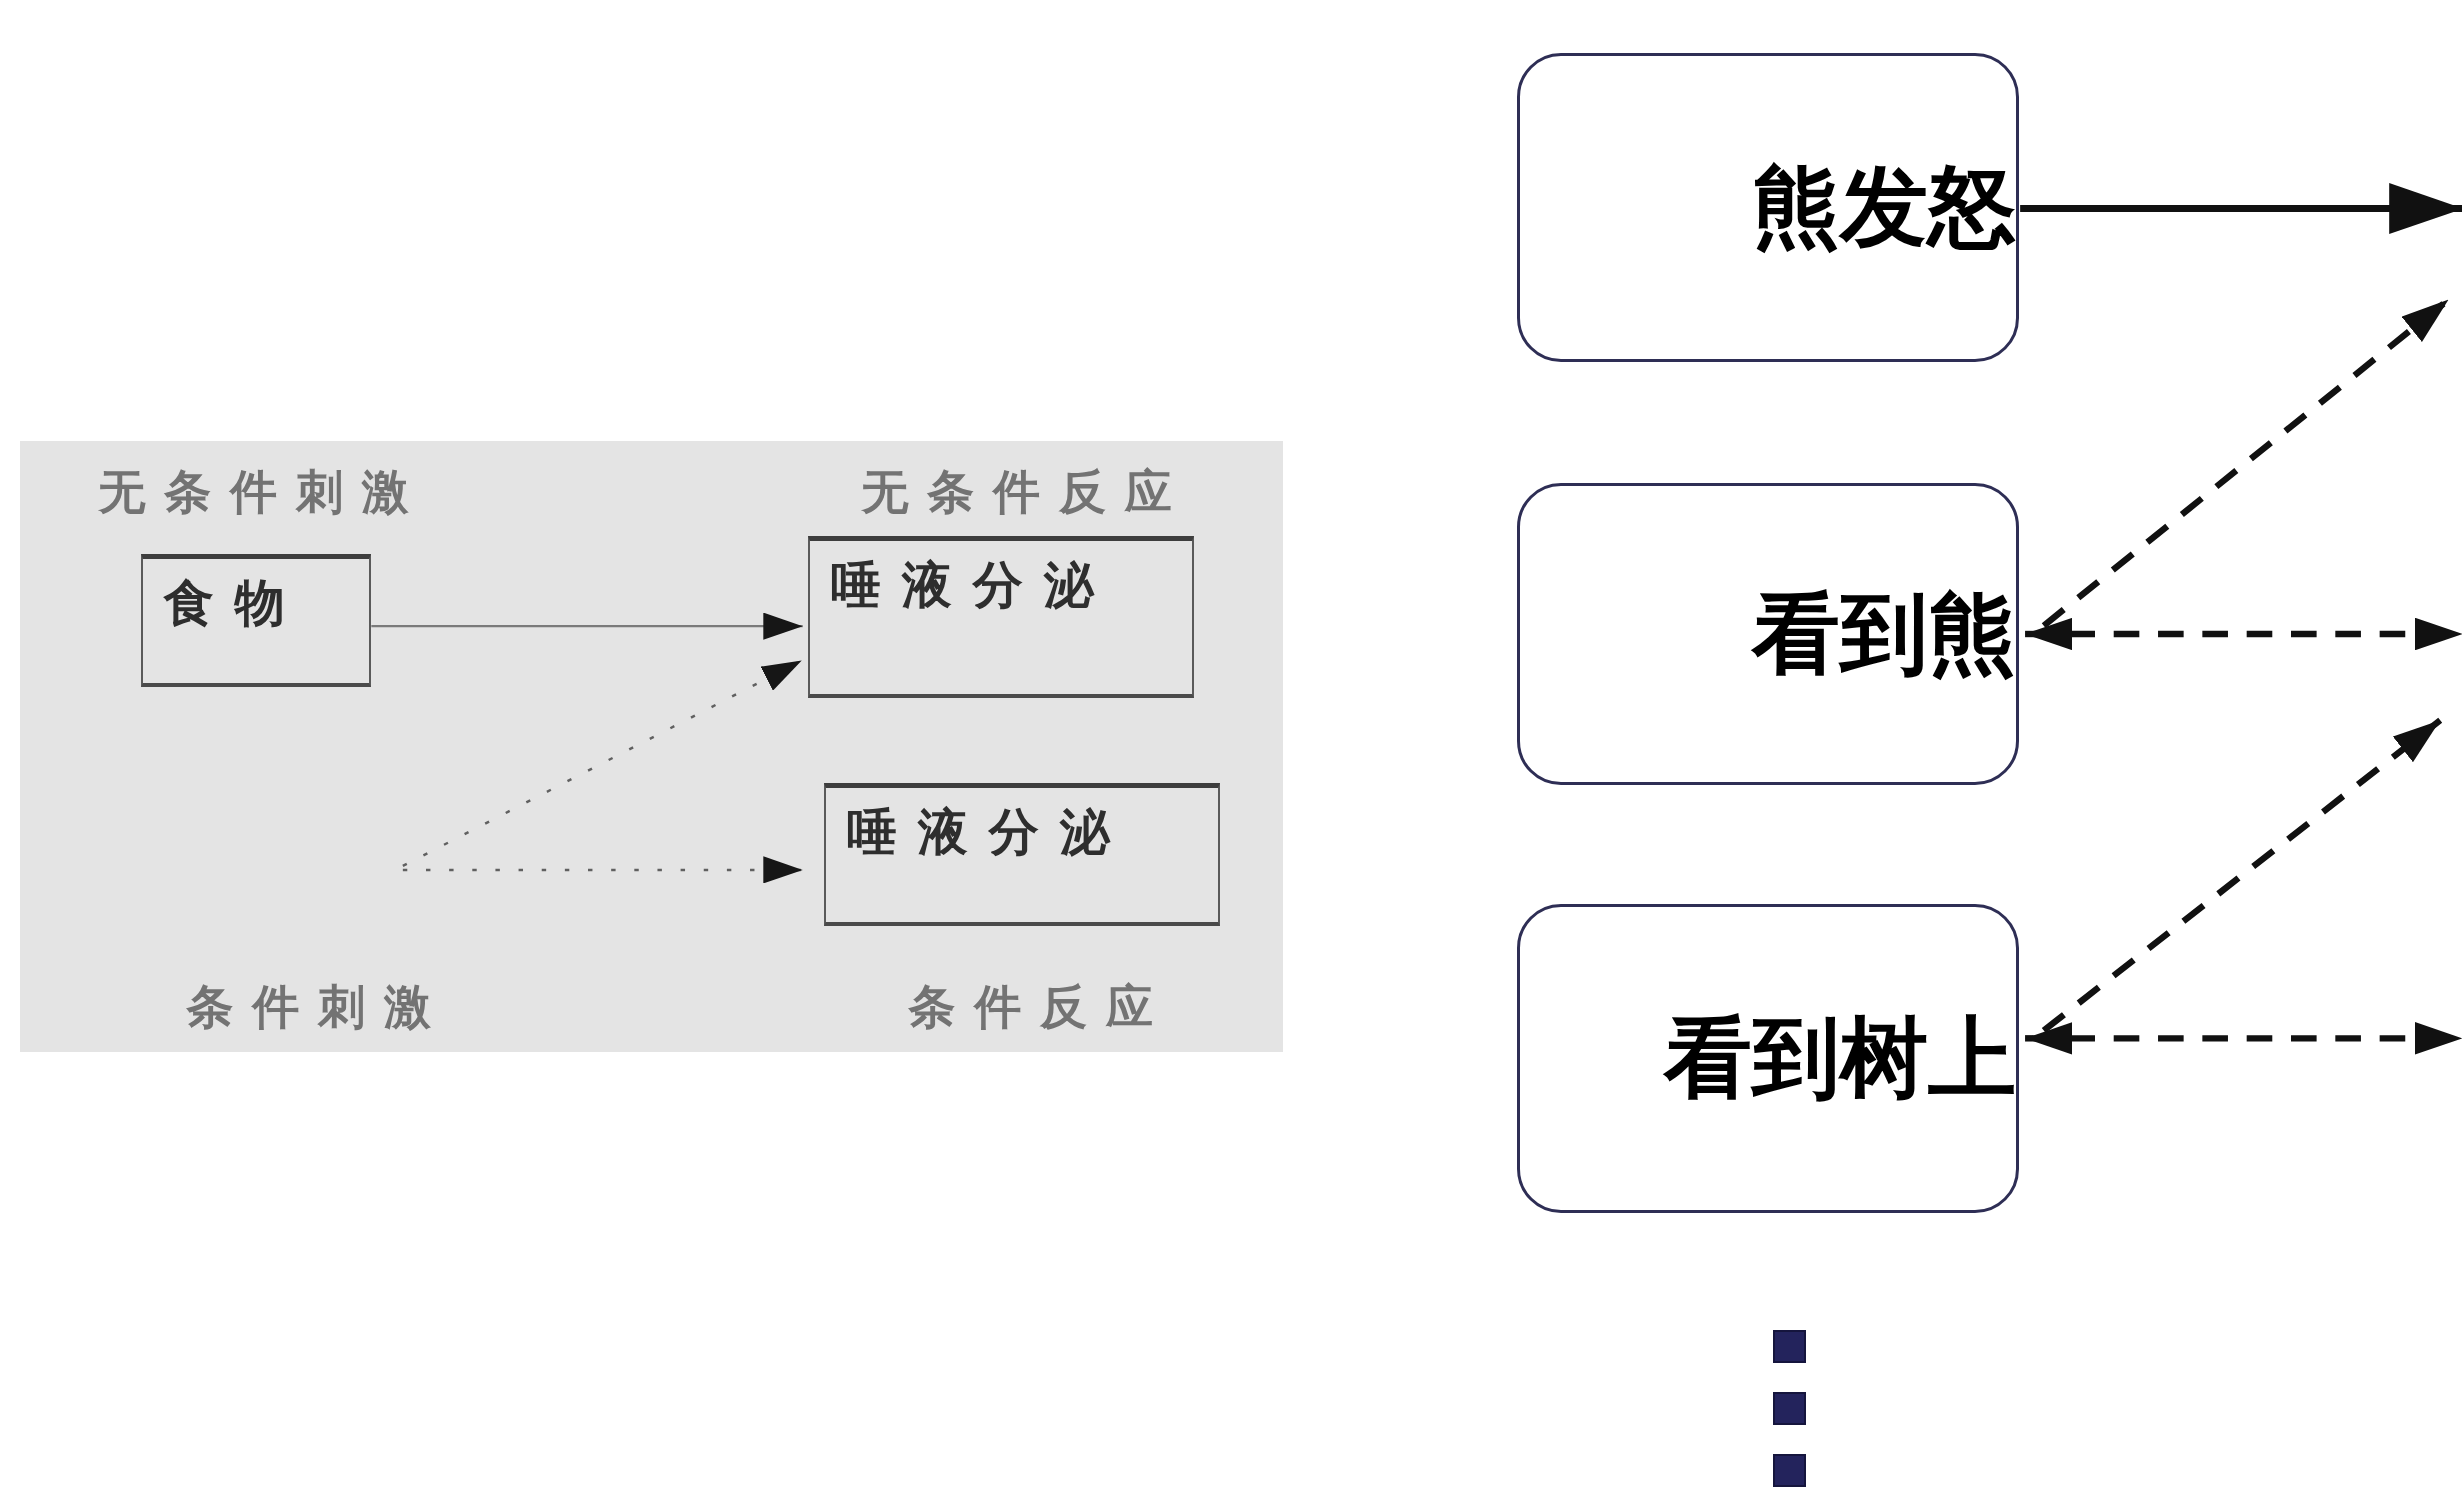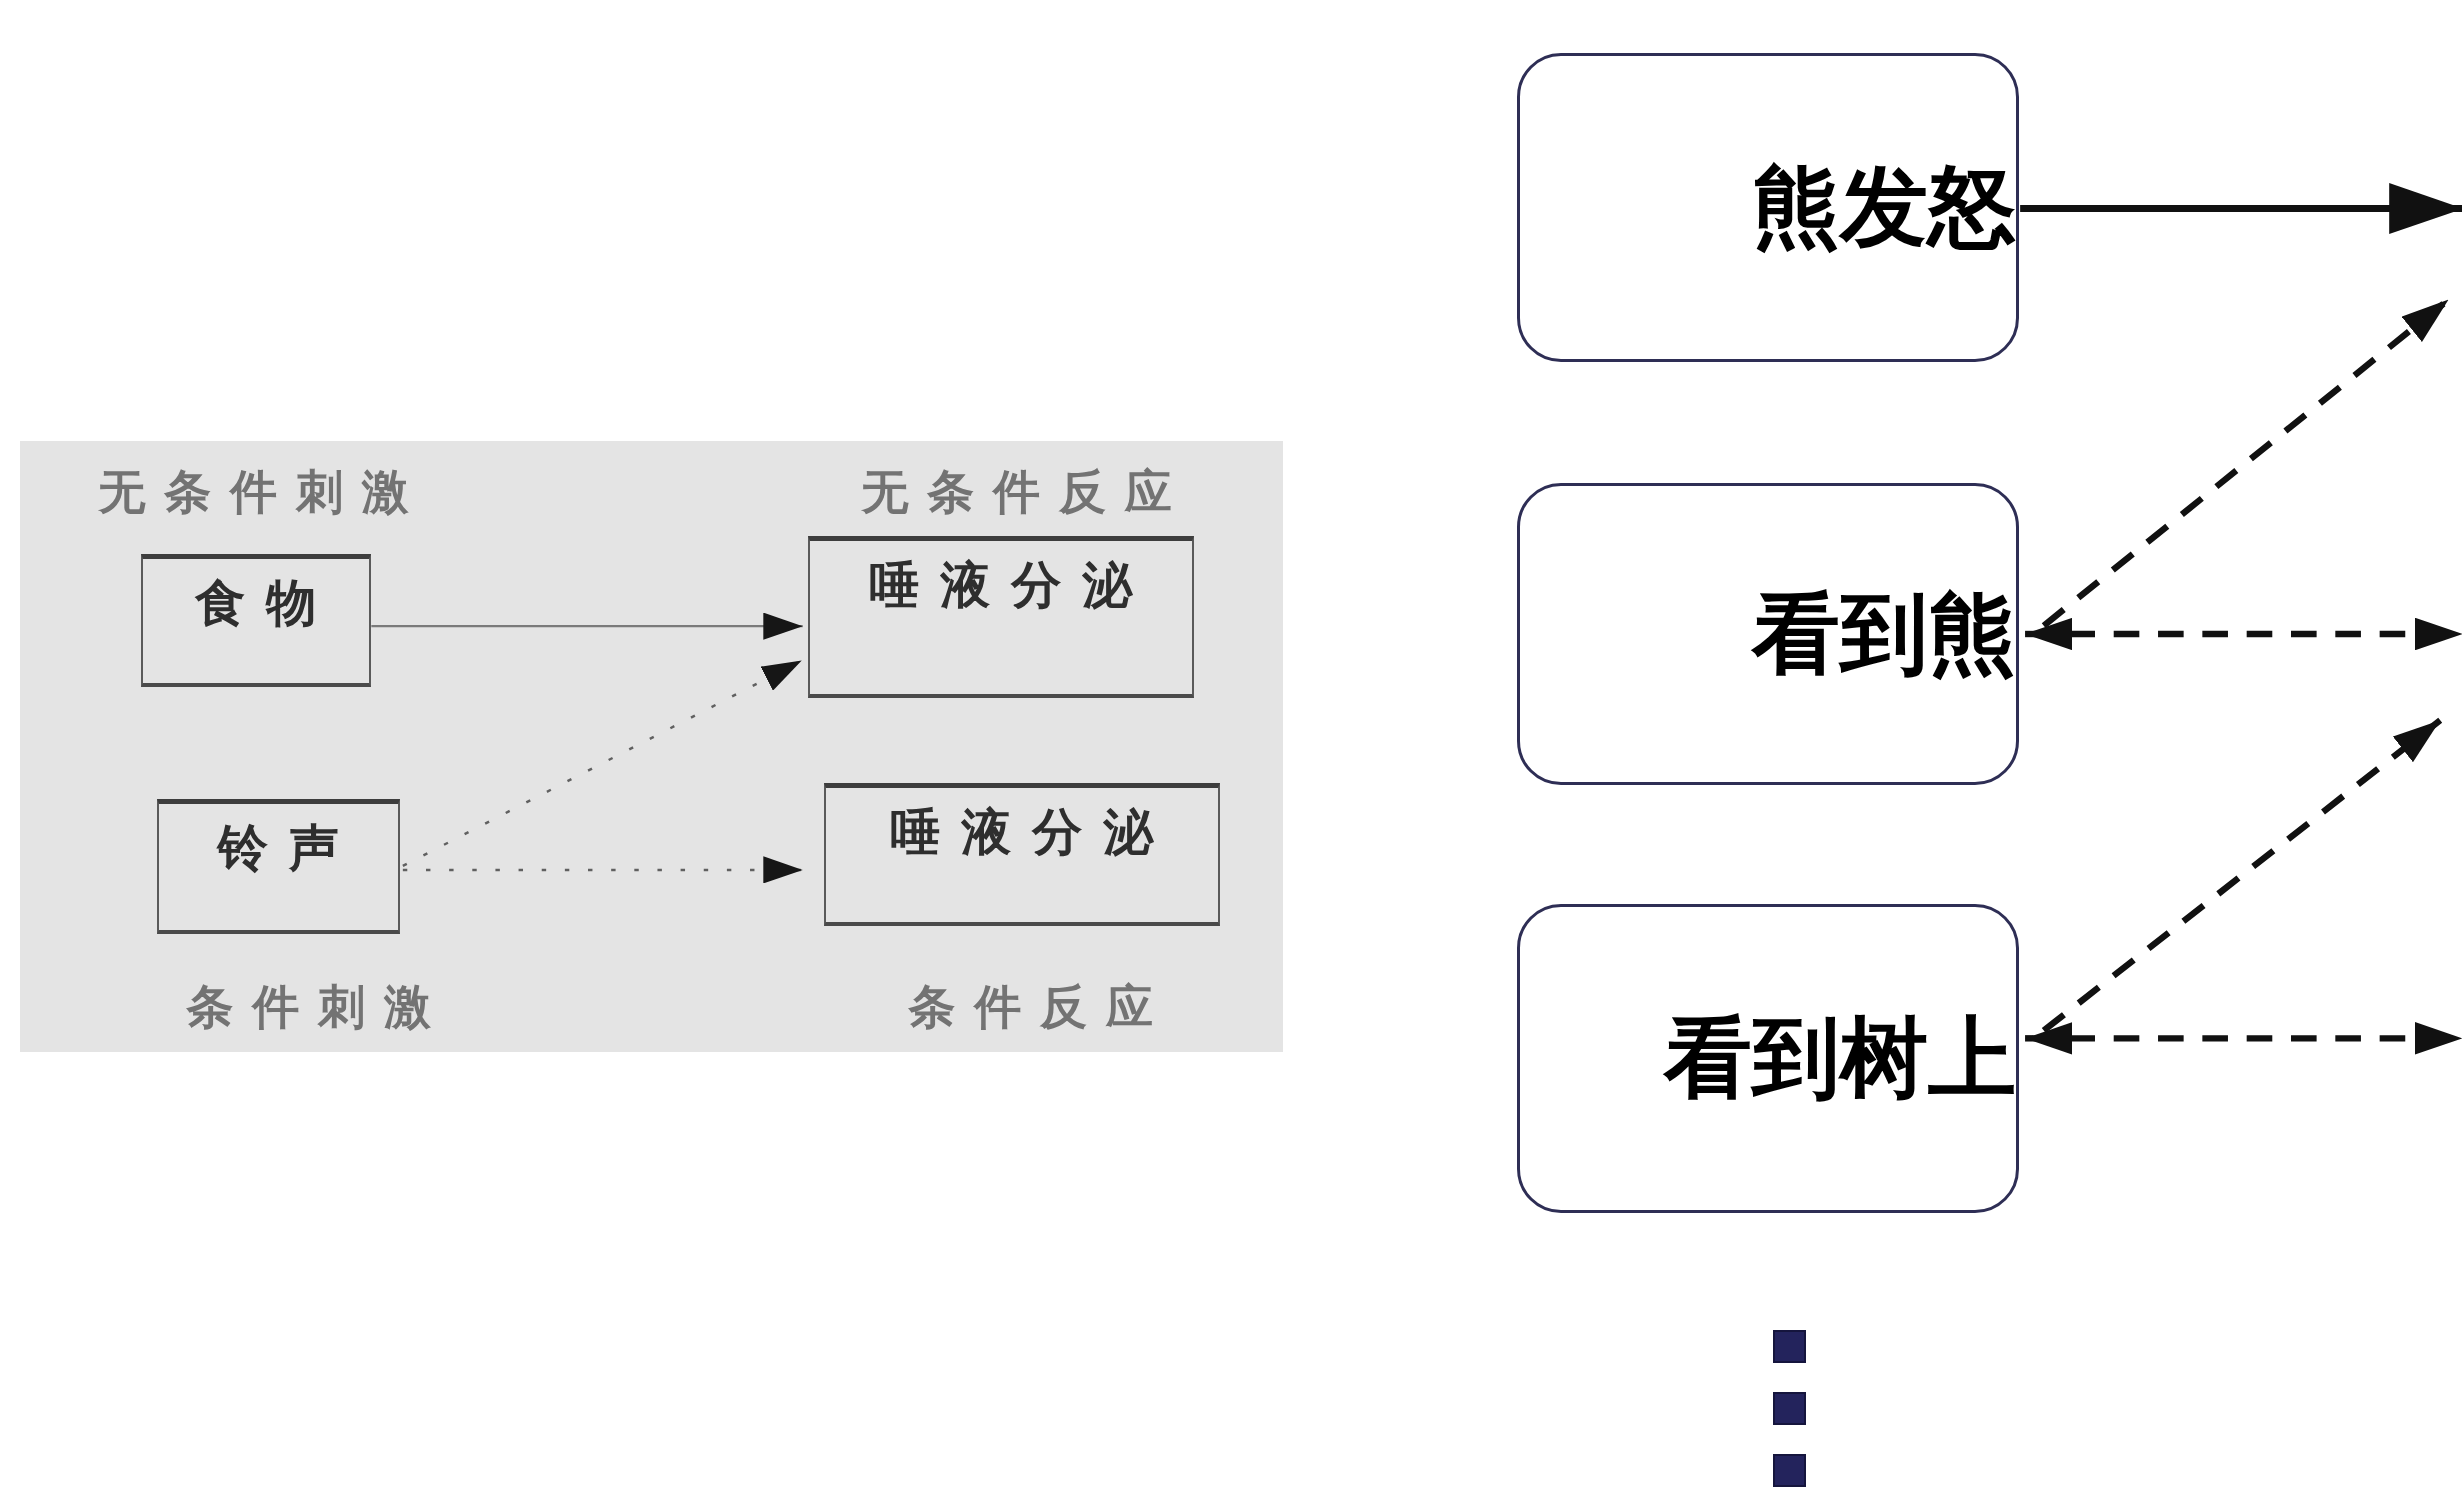--- a/index.html
+++ b/index.html
@@ -22,21 +22,21 @@
     font-size: 47px; font-weight: bold; color: #737373;
     letter-spacing: 0.40em; text-indent: 0.40em;
     white-space: nowrap;
   }
   .pbox {
     position: absolute; box-sizing: border-box;
     border: 2.5px solid #5a5a5a;
     border-top: 5.4px solid #3d3d3d;
     border-bottom: 4.4px solid #4a4a4a;
     background: transparent;
-    display: flex; justify-content: center; align-items: flex-start;
+    display: flex; justify-content: flex-start; align-items: flex-start;
   }
   .pbox .pbox-label {
     font-size: 50px; font-weight: bold; color: #2e2e2e;
     letter-spacing: 0.42em; text-indent: 0.42em;
     margin-top: 10.8px; white-space: nowrap;
   }
 
   
   .node {
     position: absolute; box-sizing: border-box;
@@ -70,23 +70,20 @@
   <div class="plabel" style="left:823px; top:19.7px;">无条件反应</div>
 
   <div class="pbox" style="left:121px; top:113px; width:230px; height:133px;">
     <span class="pbox-label">食物</span>
   </div>
 
   <div class="pbox" style="left:788px; top:95px; width:386px; height:162px;">
     <span class="pbox-label">唾液分泌</span>
   </div>
 
-  <div class="pbox" style="left:137px; top:358px; width:243px; height:135px;">
-    <span class="pbox-label">铃声</span>
-  </div>
 
   <div class="pbox" style="left:804px; top:342px; width:396px; height:143px;">
     <span class="pbox-label">唾液分泌</span>
   </div>
 
   <div class="plabel" style="left:148px; top:535px;">条件刺激</div>
   <div class="plabel" style="left:870px; top:535px;">条件反应</div>
 </section>
 
 <div class="node stimulus row1">

